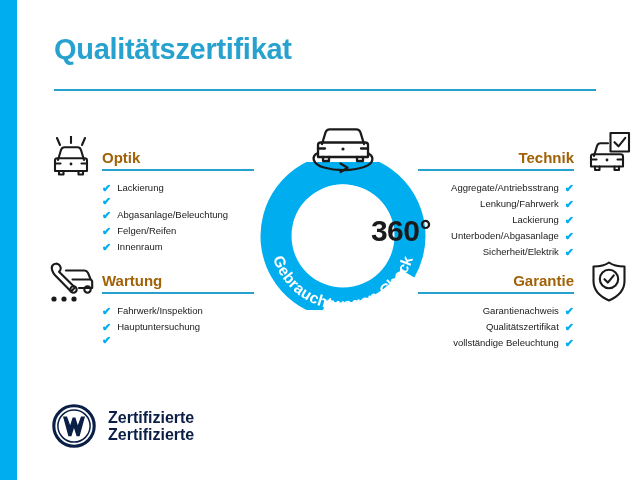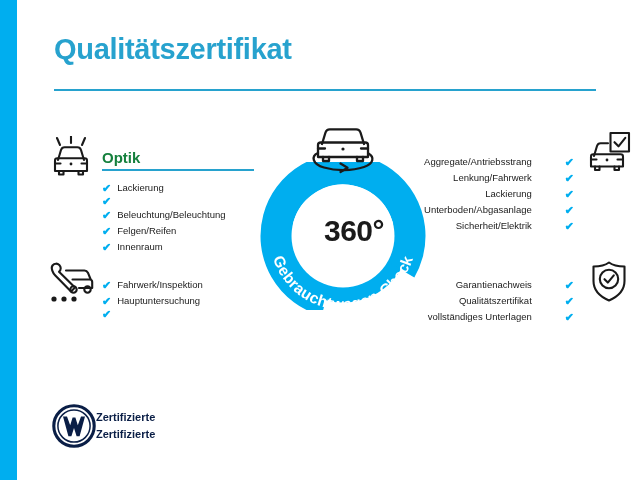--- a/index.html
+++ b/index.html
@@ -54,21 +54,21 @@
   }
   .sec-head {
     position: relative;
     height: 26px;
   }
   .sec-title {
     position: absolute;
     bottom: 2px;
     font-size: 15px;
     font-weight: bold;
-    color: #15803d;
+    color: #a16207;
     white-space: nowrap;
   }
   .sec-rule {
     position: absolute;
     bottom: -3px;
     height: 2px;
     background: #27A2CE;
   }
   .sec-list {
     list-style: none;
@@ -94,21 +94,21 @@
 
   
   .left .sec-title { left: 0; }
   .left .sec-rule { left: 0; right: 0; }
   .left .sec-list li { justify-content: flex-start; }
   .left .chk { margin-right: 6px; }
 
   
   .right .sec-title { right: 0; }
   .right .sec-rule { left: 0; right: 0; }
-  .right .sec-list li { justify-content: flex-end; gap: 27px; }
+  .right .sec-list li { justify-content: flex-end; }
   .right .chk { margin-left: 6px; }
 
   
   #sec-optik      { left: 102px; top: 142px; width: 152px; }
   #sec-wartung    { left: 102px; top: 265px; width: 152px; }
   #sec-technik    { left: 418px; top: 142px; width: 156px; }
   #sec-garantie   { left: 418px; top: 265px; width: 156px; }
 
   
   .sec-icon {
@@ -131,42 +131,42 @@
     position: absolute;
     left: 0; top: 40px;
   }
   #badge .car-svg {
     position: absolute;
     left: 53px;
     top: 0px;
   }
   #badge .deg {
     position: absolute;
-    left: 11px;
+    left: 0;
     top: 92px;
     width: 176px;
-    text-align: center;
+    text-align: right;
     font-size: 30px;
     font-weight: bold;
     color: #1A1A1A;
     letter-spacing: -0.5px;
   }
 
   
   #footer {
     position: absolute;
     left: 52px;
     top: 404px;
     display: flex;
     align-items: center;
   }
   #footer .vw-mark { flex: 0 0 auto; }
   #footer .vw-text {
-    margin-left: 0;
-    font-size: 11px;
+    margin-left: 12px;
+    font-size: 16px;
     font-weight: bold;
     color: #0A1E46;
     line-height: 17px;
     white-space: nowrap;
   }
 </style>
 </head>
 <body>
 
 <div id="page">
@@ -264,50 +264,58 @@
     <ul class="sec-list">
       <li>
           <span class="chk">✔</span>
           <span>Lackierung</span>
         </li>
       <li>
           <span class="chk">✔</span>
         </li>
       <li>
           <span class="chk">✔</span>
-          <span>Beleuchtung/Beleuchtung</span>
+          <span>Abgasanlage/Beleuchtung</span>
         </li>
       <li>
           <span class="chk">✔</span>
           <span>Felgen/Reifen</span>
         </li>
       <li>
           <span class="chk">✔</span>
           <span>Innenraum</span>
         </li>
     </ul>
   </div>
 
   <div class="section left" id="sec-wartung">
+    <div class="sec-head">
+      <div class="sec-title">Wartung</div>
+      <div class="sec-rule"></div>
+    </div>
     <ul class="sec-list">
       <li>
           <span class="chk">✔</span>
           <span>Fahrwerk/Inspektion</span>
         </li>
       <li>
           <span class="chk">✔</span>
           <span>Hauptuntersuchung</span>
         </li>
       <li>
           <span class="chk">✔</span>
         </li>
     </ul>
   </div>
 
   <div class="section right" id="sec-technik">
+    <div class="sec-head">
+      <div class="sec-title">Technik</div>
+      <div class="sec-rule"></div>
+    </div>
     <ul class="sec-list">
       <li>
           <span>Aggregate/Antriebsstrang</span>
           <span class="chk">✔</span>
         </li>
       <li>
           <span>Lenkung/Fahrwerk</span>
           <span class="chk">✔</span>
         </li>
       <li>
@@ -319,31 +327,35 @@
           <span class="chk">✔</span>
         </li>
       <li>
           <span>Sicherheit/Elektrik</span>
           <span class="chk">✔</span>
         </li>
     </ul>
   </div>
 
   <div class="section right" id="sec-garantie">
+    <div class="sec-head">
+      <div class="sec-title">Garantie</div>
+      <div class="sec-rule"></div>
+    </div>
     <ul class="sec-list">
       <li>
           <span>Garantienachweis</span>
           <span class="chk">✔</span>
         </li>
       <li>
           <span>Qualitätszertifikat</span>
           <span class="chk">✔</span>
         </li>
       <li>
-          <span>vollständiges Unterlagen</span>
+          <span>vollständige Beleuchtung</span>
           <span class="chk">✔</span>
         </li>
     </ul>
   </div>
 
   <div id="footer">
     <svg class="vw-mark" width="44" height="44" viewBox="0 0 44 44">
       <circle cx="22" cy="22" r="20.2" fill="none" stroke="#0A1E46" stroke-width="3.1"></circle>
       <circle cx="22" cy="22" r="16.1" fill="none" stroke="#0A1E46" stroke-width="1.5"></circle>
       <path d="M11.0 12.6 L15.0 12.6 L18.2 21.3 L20.6 13.6 L23.4 13.6 L25.8 21.3 L29.0 12.6 L33.0 12.6

